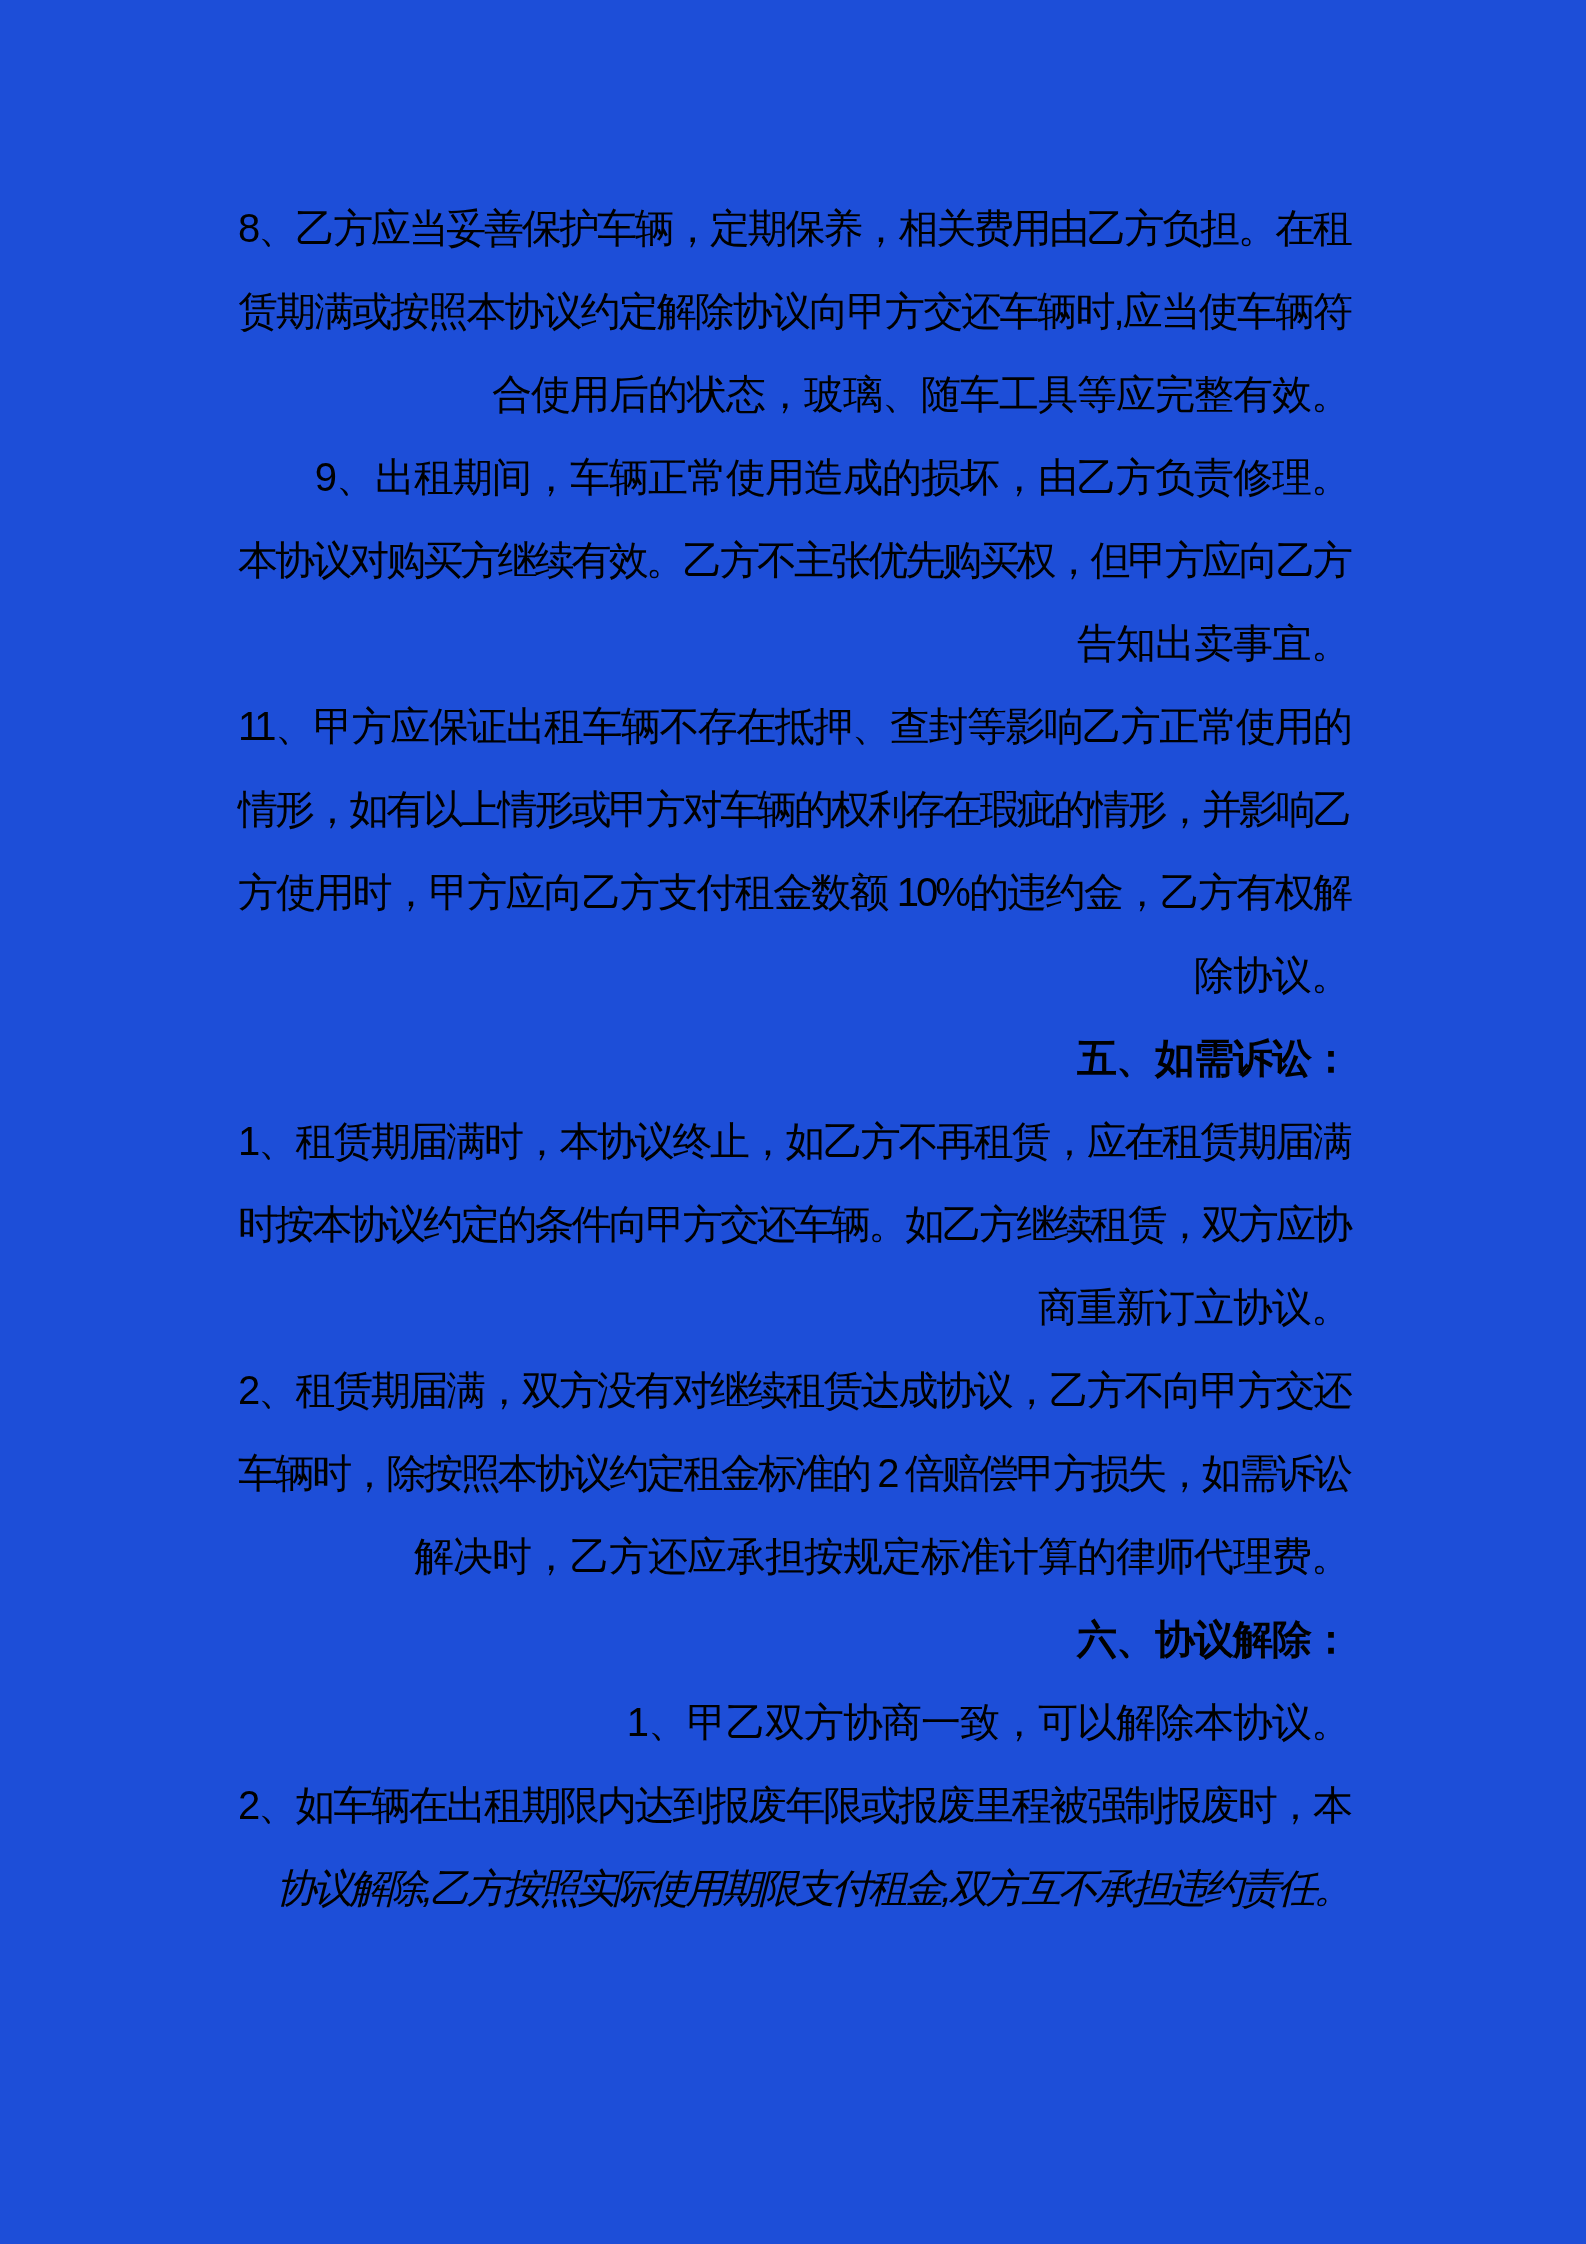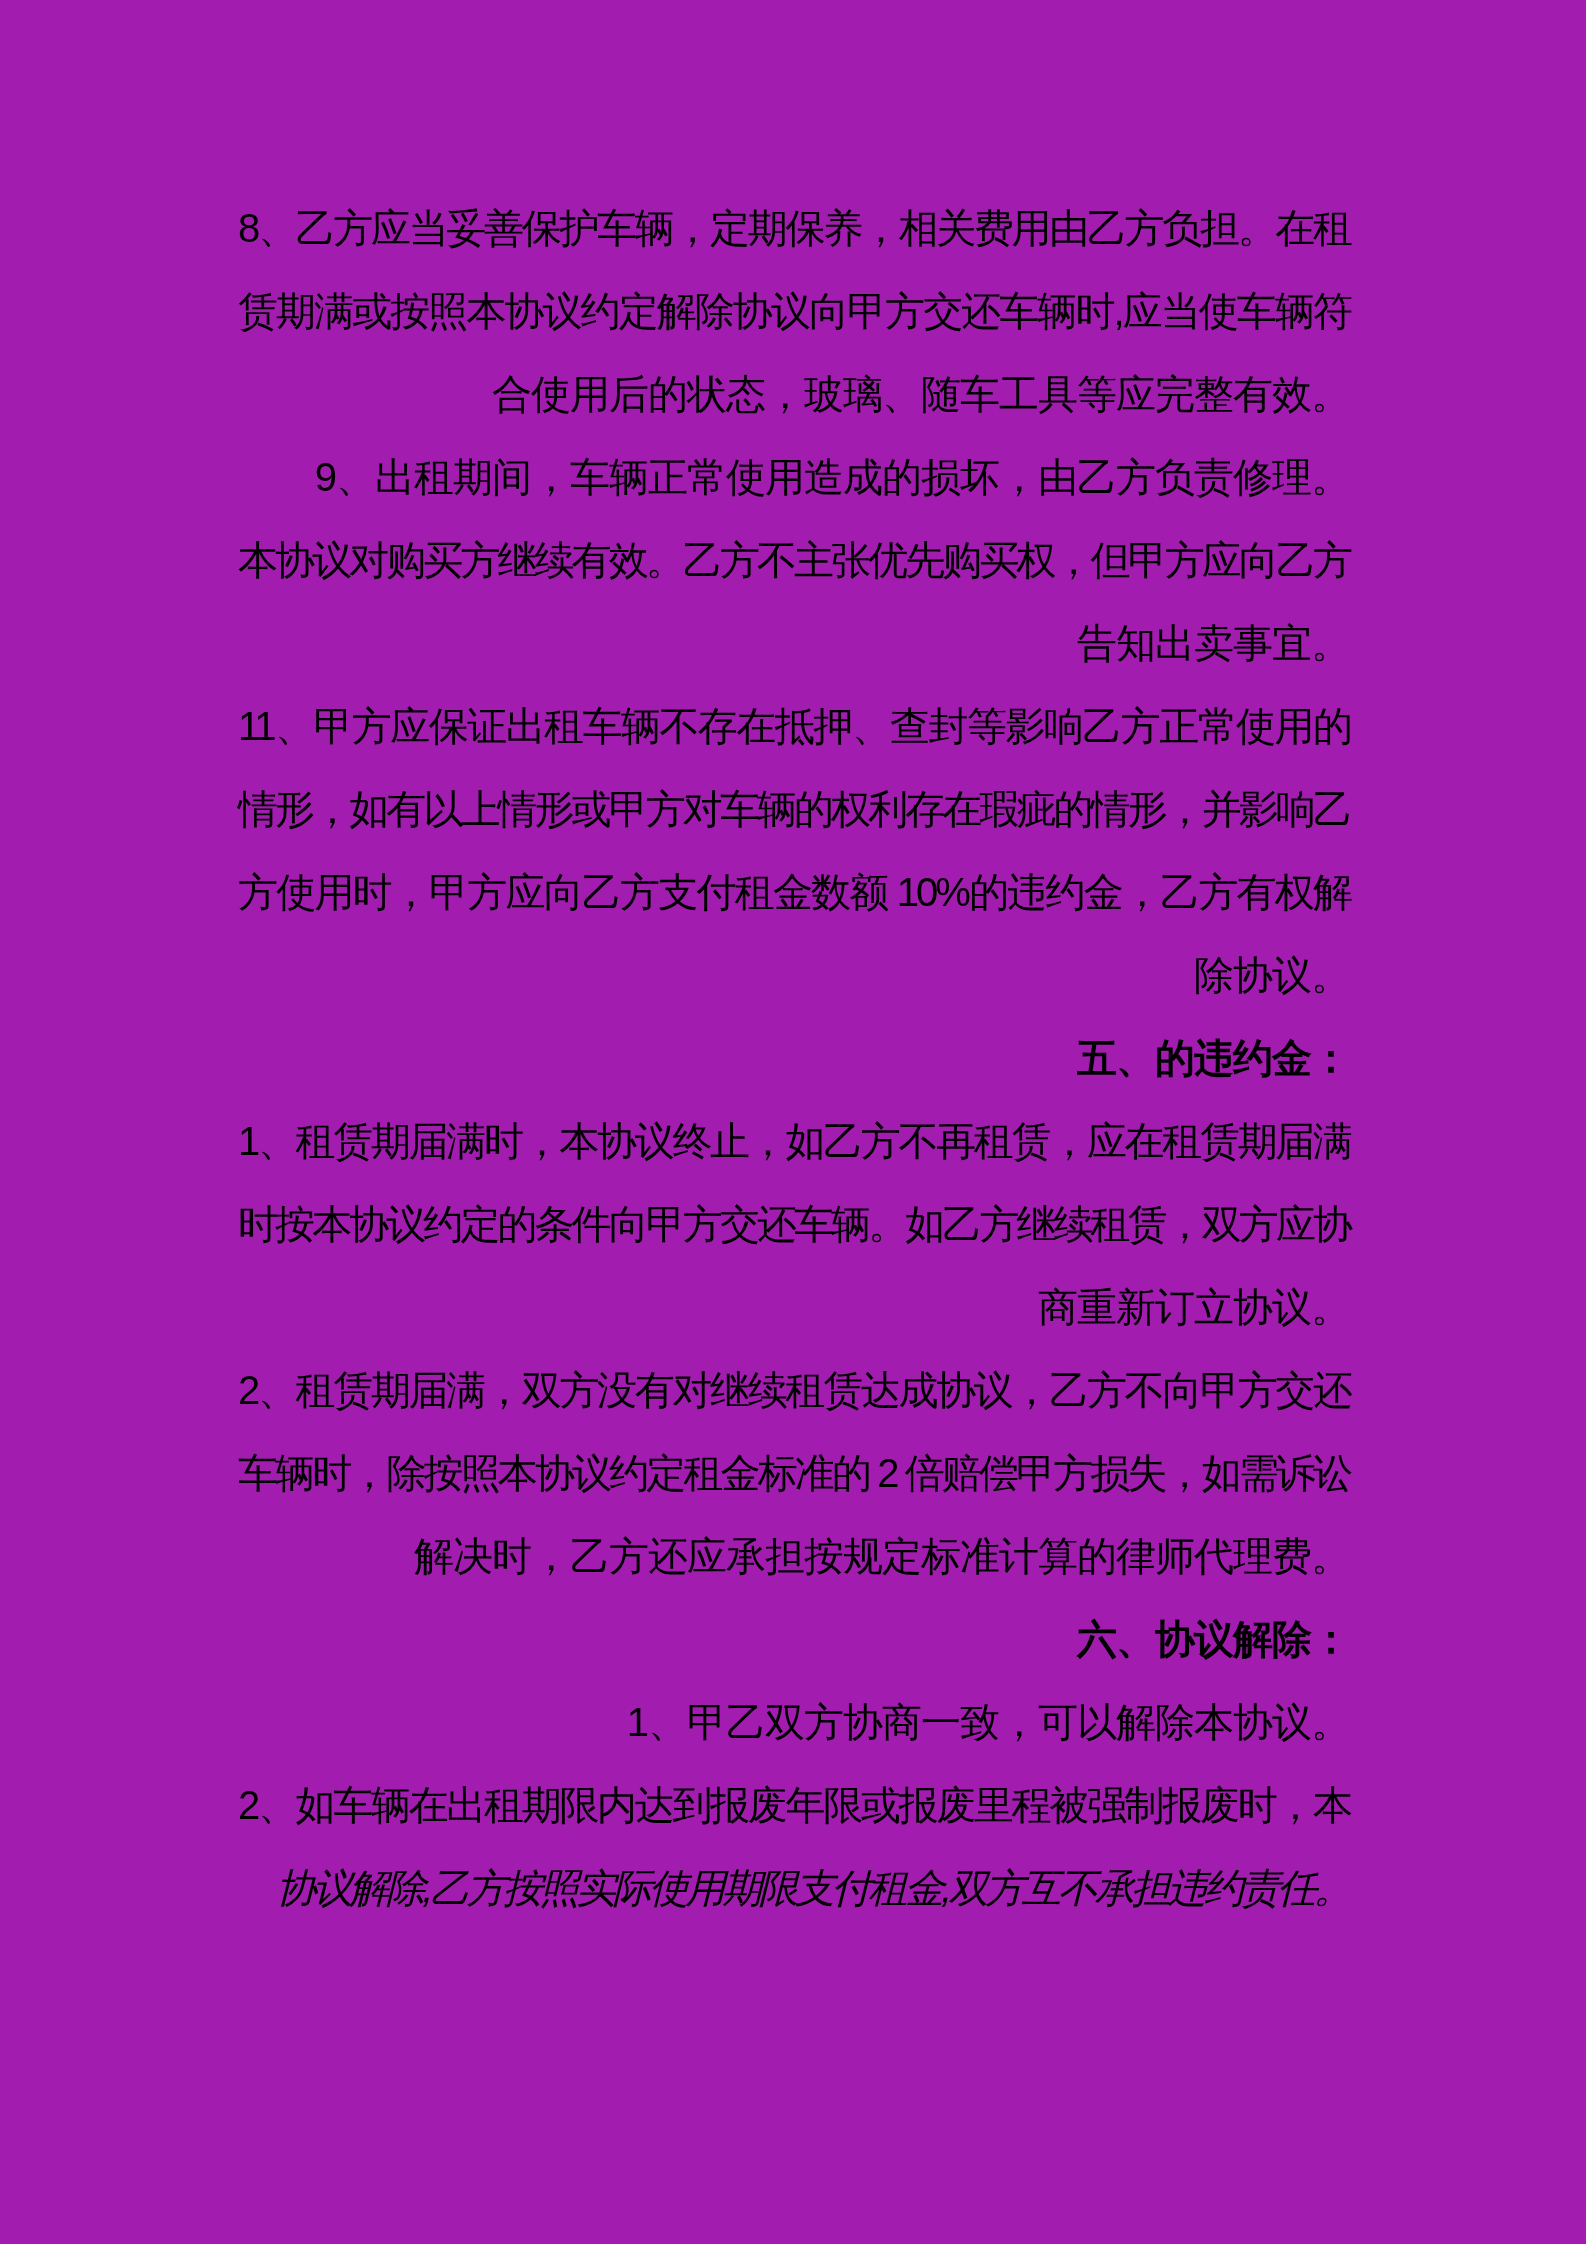--- a/index.html
+++ b/index.html
@@ -4,21 +4,21 @@
 <style>
   html, body {
     margin: 0;
     padding: 0;
     background: #ffffff;
   }
   .page {
     position: relative;
     width: 1586px;
     height: 2244px;
-    background: #a21caf;
+    background: #1d4ed8;
     overflow: hidden;
   }
   .content {
     position: absolute;
     left: 238px;
     top: 187px;
     width: 1112px;
   }
   .line {
     font-family: "Liberation Sans", sans-serif;
@@ -56,21 +56,21 @@
     <div class="line j">8、乙方应当妥善保护车辆，定期保养，相关费用由乙方负担。在租</div>
     <div class="line j">赁期满或按照本协议约定解除协议向甲方交还车辆时,应当使车辆符</div>
     <div class="line">合使用后的状态，玻璃、随车工具等应完整有效。</div>
     <div class="line">9、出租期间，车辆正常使用造成的损坏，由乙方负责修理。</div>
     <div class="line j">本协议对购买方继续有效。乙方不主张优先购买权，但甲方应向乙方</div>
     <div class="line">告知出卖事宜。</div>
     <div class="line j">11、甲方应保证出租车辆不存在抵押、查封等影响乙方正常使用的</div>
     <div class="line j">情形，如有以上情形或甲方对车辆的权利存在瑕疵的情形，并影响乙</div>
     <div class="line j">方使用时，甲方应向乙方支付租金数额 10%的违约金，乙方有权解</div>
     <div class="line">除协议。</div>
-    <div class="line h">五、的违约金：</div>
+    <div class="line h">五、如需诉讼：</div>
     <div class="line j">1、租赁期届满时，本协议终止，如乙方不再租赁，应在租赁期届满</div>
     <div class="line j">时按本协议约定的条件向甲方交还车辆。如乙方继续租赁，双方应协</div>
     <div class="line">商重新订立协议。</div>
     <div class="line j">2、租赁期届满，双方没有对继续租赁达成协议，乙方不向甲方交还</div>
     <div class="line j">车辆时，除按照本协议约定租金标准的 2 倍赔偿甲方损失，如需诉讼</div>
     <div class="line">解决时，乙方还应承担按规定标准计算的律师代理费。</div>
     <div class="line h">六、协议解除：</div>
     <div class="line">1、甲乙双方协商一致，可以解除本协议。</div>
     <div class="line j">2、如车辆在出租期限内达到报废年限或报废里程被强制报废时，本</div>
     <div class="line t">协议解除,乙方按照实际使用期限支付租金,双方互不承担违约责任。</div>

